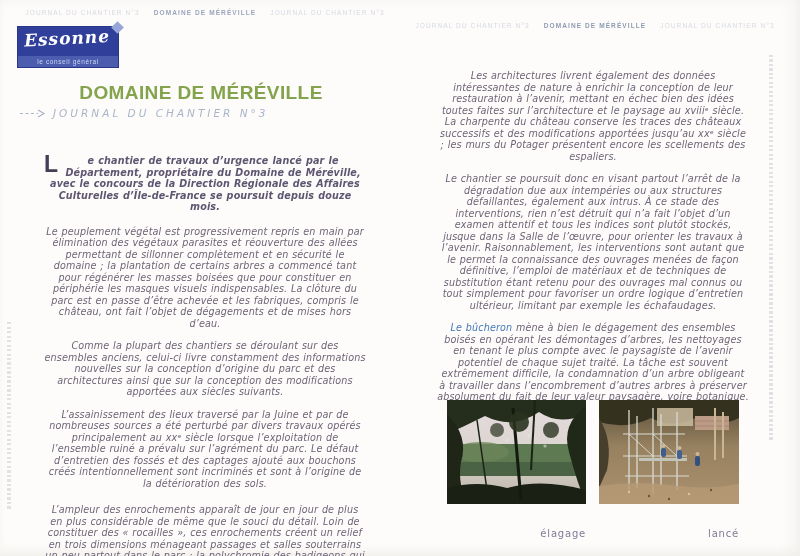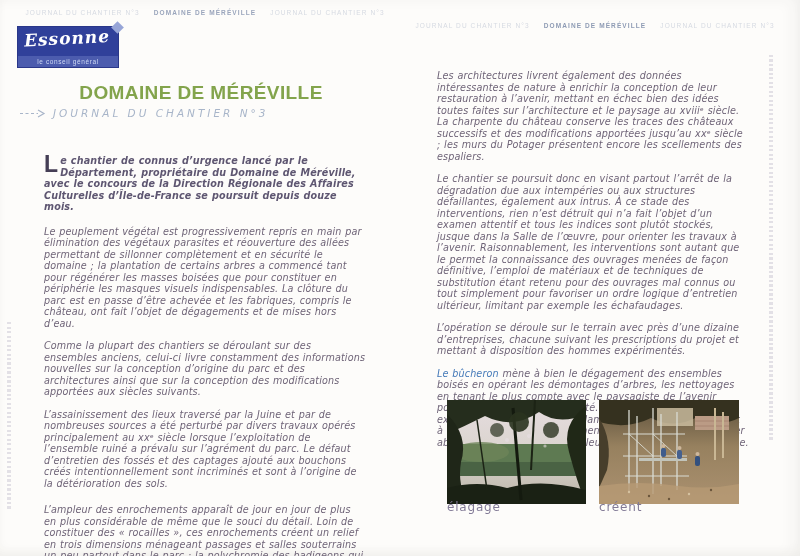--- a/index.html
+++ b/index.html
@@ -31,36 +31,36 @@
     transform:rotate(45deg);}
   
   .title{position:absolute;left:40px;top:82px;width:322px;margin:0;text-align:center;
     font-family:"Liberation Sans",sans-serif;font-size:19px;font-weight:800;
     letter-spacing:.4px;color:#83a44c;}
   .subtitle{position:absolute;left:20px;top:107px;width:342px;display:flex;align-items:center;gap:7px;
     color:#a8b5c9;font-style:italic;font-size:10.5px;letter-spacing:3px;white-space:nowrap;}
   .subtitle svg{flex:0 0 auto;}
   
   .col{position:absolute;font-style:italic;font-size:9.6px;line-height:11.5px;
-    letter-spacing:.15px;word-spacing:.5px;color:#6e6377;text-align:left;}
+    letter-spacing:.15px;word-spacing:.5px;color:#6e6377;text-align:center;}
   .col-left{left:44px;top:155px;width:322px;}
   .col-right{left:437px;top:70px;width:312px;}
   .p{margin:0 0 11px 0;}
   .p-tight{margin-bottom:15px;}
   .lead{font-weight:700;color:#5e5671;margin-bottom:13px;}
   .dropcap{float:left;font-family:"Liberation Sans",sans-serif;font-style:normal;
     font-weight:800;font-size:23px;line-height:18px;color:#453e55;margin-right:2px;}
   .hl{color:#4479b8;font-weight:400;}
   
   .photo{position:absolute;top:400px;height:104px;overflow:hidden;}
   .photo svg{display:block;width:100%;height:100%;}
   .photo-1{left:447px;width:139px;}
   .photo-2{left:599px;width:140px;}
-  .caption{position:absolute;top:500px;font-size:12px;color:#827a96;letter-spacing:.8px;
-    text-align:left;}
+  .caption{position:absolute;top:528px;font-size:10px;color:#827a96;letter-spacing:.8px;
+    text-align:right;}
   .caption-1{left:447px;width:139px;}
   .caption-2{left:599px;width:140px;}
   
   .microtext{position:absolute;width:4px;opacity:.75;
     background:repeating-linear-gradient(#dad7df 0 2px, transparent 2px 4.5px);}
   .microtext-left{left:7px;top:322px;height:188px;}
   .microtext-right{left:769px;top:55px;height:385px;}
 </style>
 </head>
 <body>
@@ -93,32 +93,31 @@
   <div class="subtitle">
     <svg width="26" height="9" viewBox="0 0 26 9">
       <line x1="0" y1="4.5" x2="18" y2="4.5" stroke="#a8b5c9" stroke-width="1.2" stroke-dasharray="3 2.5"></line>
       <path d="M18,1 L24,4.5 L18,8" fill="none" stroke="#a8b5c9" stroke-width="1.2"></path>
     </svg>
     <span>JOURNAL DU CHANTIER N°3</span>
   </div>
 
   <section class="col col-left">
     <p class="p lead">
-      <span class="dropcap">L</span><span>e chantier de connus d’urgence lancé par le Département, propriétaire du Domaine de Méréville, avec le concours de la Direction Régionale des Affaires Culturelles d’Île-de-France se poursuit depuis douze mois.</span>
+      <span class="dropcap">L</span><span>e chantier de travaux d’urgence lancé par le Département, propriétaire du Domaine de Méréville, avec le concours de la Direction Régionale des Affaires Culturelles d’Île-de-France se poursuit depuis douze mois.</span>
     </p>
     <p class="p">Le peuplement végétal est progressivement repris en main par élimination des végétaux parasites et réouverture des allées permettant de sillonner complètement et en sécurité le domaine ; la plantation de certains arbres a commencé tant pour régénérer les masses boisées que pour constituer en périphérie les masques visuels indispensables. La clôture du parc est en passe d’être achevée et les fabriques, compris le château, ont fait l’objet de dégagements et de mises hors d’eau.</p>
     <p class="p">Comme la plupart des chantiers se déroulant sur des ensembles anciens, celui-ci livre constamment des informations nouvelles sur la conception d’origine du parc et des architectures ainsi que sur la conception des modifications apportées aux siècles suivants.</p>
     <p class="p p-tight">L’assainissement des lieux traversé par la Juine et par de nombreuses sources a été perturbé par divers travaux opérés principalement au xxᵉ siècle lorsque l’exploitation de l’ensemble ruiné a prévalu sur l’agrément du parc. Le défaut d’entretien des fossés et des captages ajouté aux bouchons créés intentionnellement sont incriminés et sont à l’origine de la détérioration des sols.</p>
     <p class="p">L’ampleur des enrochements apparaît de jour en jour de plus en plus considérable de même que le souci du détail. Loin de constituer des « rocailles », ces enrochements créent un relief en trois dimensions ménageant passages et salles souterrains un peu partout dans le parc ; la polychromie des badigeons qui les ornaient comme la présence de cristaux suspendus témoignent du raffinement et des effets voulus par les concepteurs ; partout des œufs de caille, des enrochements accompagnent les voies comme les réseaux d’eau même quand il s’agit du canal de puisage de l’eau dans le Potager.</p>
   </section>
 
   <section class="col col-right">
     <p class="p">Les architectures livrent également des données intéressantes de nature à enrichir la conception de leur restauration à l’avenir, mettant en échec bien des idées toutes faites sur l’architecture et le paysage au xviiiᵉ siècle. La charpente du château conserve les traces des châteaux successifs et des modifications apportées jusqu’au xxᵉ siècle ; les murs du Potager présentent encore les scellements des espaliers.</p>
     <p class="p">Le chantier se poursuit donc en visant partout l’arrêt de la dégradation due aux intempéries ou aux structures défaillantes, également aux intrus. À ce stade des interventions, rien n’est détruit qui n’a fait l’objet d’un examen attentif et tous les indices sont plutôt stockés, jusque dans la Salle de l’œuvre, pour orienter les travaux à l’avenir. Raisonnablement, les interventions sont autant que le permet la connaissance des ouvrages menées de façon définitive, l’emploi de matériaux et de techniques de substitution étant retenu pour des ouvrages mal connus ou tout simplement pour favoriser un ordre logique d’entretien ultérieur, limitant par exemple les échafaudages.</p>
-    <p class="p">L’opération se déroule sur le terrain avec près d’une dizaine d’entreprises, chacune suivant les prescriptions du projet et mettant à disposition des hommes expérimentés.</p>
     <p class="p">
       <span class="hl">Le bûcheron</span><span> mène à bien le dégagement des ensembles boisés en opérant les démontages d’arbres, les nettoyages en tenant le plus compte avec le paysagiste de l’avenir potentiel de chaque sujet traité. La tâche est souvent extrêmement difficile, la condamnation d’un arbre obligeant à travailler dans l’encombrement d’autres arbres à préserver absolument du fait de leur valeur paysagère, voire botanique.</span>
     </p>
   </section>
 
   <figure class="photo photo-1" style="margin:0">
     <svg viewBox="0 0 139 104" preserveAspectRatio="none">
       <defs>
         <linearGradient id="sky1" x1="0" y1="0" x2="0" y2="1">
           <stop offset="0" stop-color="#e6dde0"></stop>
@@ -174,15 +173,15 @@
       <rect x="96" y="56" width="5" height="10" rx="2" fill="#33507e"></rect>
       <circle cx="98.5" cy="54" r="2" fill="#cdb79c"></circle>
       <path d="M0,86 Q40,80 80,86 Q110,90 140,84 V104 H0 Z" fill="#b69a74" opacity="0.8"></path>
       <circle cx="30" cy="92" r="1.2" fill="#d6c2a0"></circle>
       <circle cx="50" cy="96" r="1.2" fill="#6b563c"></circle>
       <circle cx="90" cy="94" r="1.2" fill="#d6c2a0"></circle>
       <circle cx="112" cy="90" r="1.2" fill="#6b563c"></circle>
       <circle cx="70" cy="99" r="1.2" fill="#6b563c"></circle>
     </svg>
   </figure>
-  <figcaption class="caption caption-2">créent</figcaption>
+  <figcaption class="caption caption-2">lancé</figcaption>
 
 </div>
 
 </body></html>

